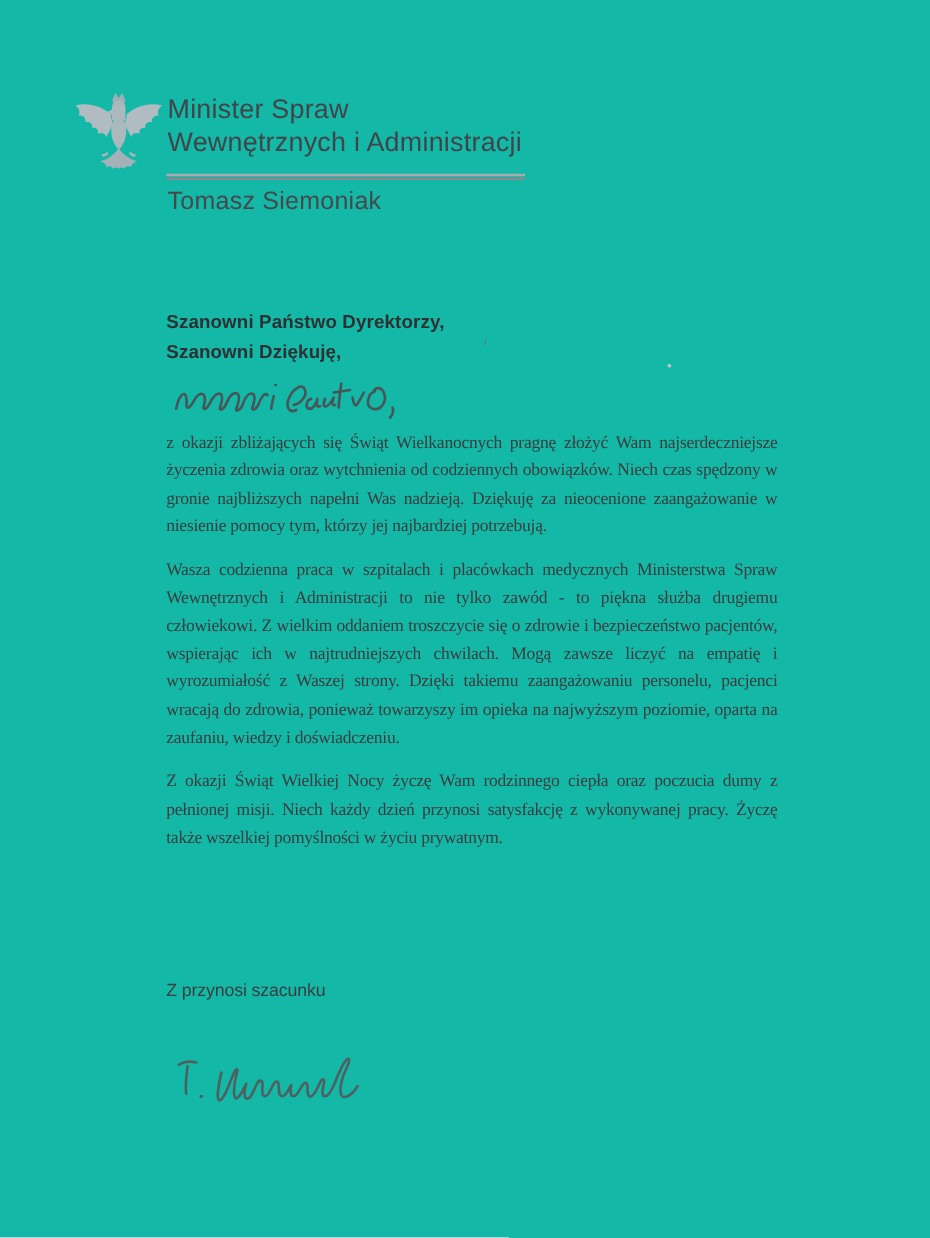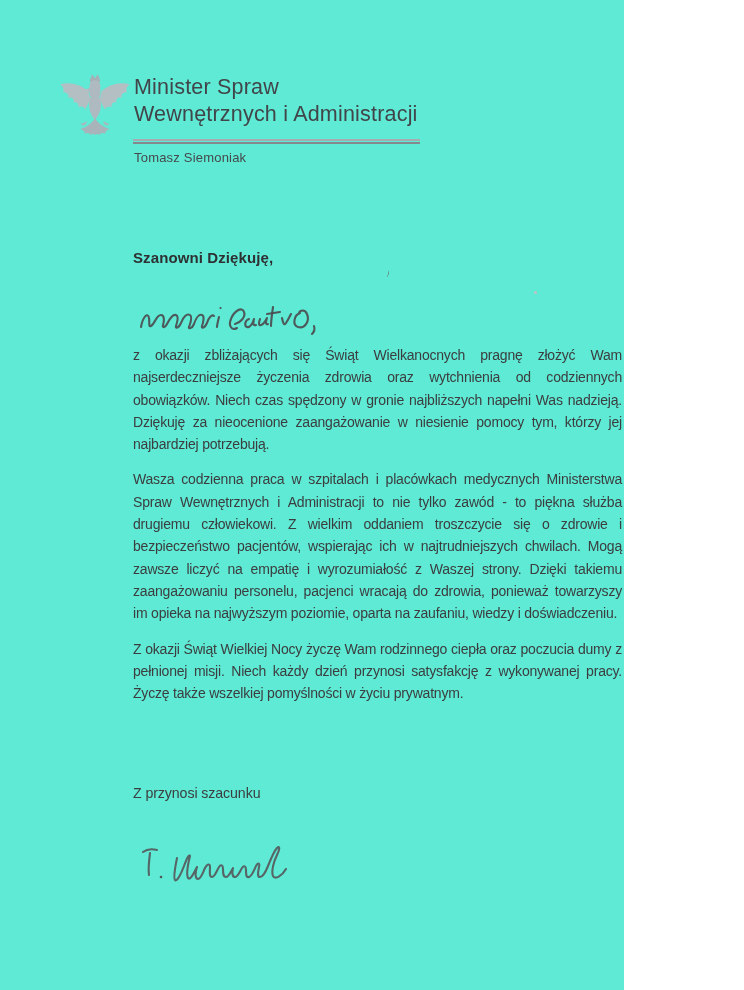--- a/index.html
+++ b/index.html
@@ -1,39 +1,38 @@
 <!DOCTYPE html>
 <html><head>
 <meta charset="utf-8">
 <style>
   html,body{margin:0;padding:0;background:#ffffff;}
   .page{
     position:relative;
-    width:592px;height:990px;
-    background:#5eead4;
+    width:744px;height:990px;
+    background:#14b8a6;
     overflow:hidden;
     font-family:"Liberation Sans", sans-serif;
-    padding-left:32px;
   }
   
   .emblem{
     position:absolute;left:55px;top:71px;width:80px;height:84px;
     filter:blur(0.3px);opacity:.95;
   }
   .ministry{
     position:absolute;left:134px;top:74px;
     font-size:21.5px;line-height:27px;letter-spacing:.2px;
     color:#41454a;font-weight:400;
   }
   .divider{position:absolute;left:133px;top:139px;width:287px;}
   .divider .l1{height:1.5px;background:#a7aaae;}
   .divider .l2{height:2px;background:#85888c;margin-top:1px;}
   .official-name{
     position:absolute;left:134px;top:150px;
-    font-size:13px;color:#46484c;letter-spacing:.2px;
+    font-size:20px;color:#46484c;letter-spacing:.2px;
   }
   
   .salutation{
     position:absolute;left:133px;top:246px;
     font-size:15px;font-weight:700;line-height:24px;
     color:#2e3033;letter-spacing:.1px;
   }
   .artifact-quote{
     position:absolute;left:385px;top:270px;width:3px;height:7px;
     border-right:1.6px solid #6f7174;border-radius:40%;
@@ -43,21 +42,21 @@
     position:absolute;left:534px;top:291px;width:3px;height:3px;
     border-radius:50%;background:#c2c3c5;
   }
   .hand-salutation{position:absolute;left:134px;top:292px;width:205px;height:48px;}
   
   .paragraphs{
     position:absolute;left:133px;top:344px;width:489px;
     font-size:14px;line-height:22.3px;letter-spacing:-0.2px;
     color:#3b3d3f;text-align:justify;
   }
-  .paragraphs p{margin:0 0 13px 0;}
+  .paragraphs p{margin:0 0 13px 0;font-family:Liberation Serif, serif;}
   
   .closing{
     position:absolute;left:133px;top:785px;
     font-size:14.2px;color:#3b3d3f;letter-spacing:-0.1px;
   }
   .signature{position:absolute;left:133px;top:836px;width:195px;height:58px;}
   .ink{fill:none;stroke:#4c4d50;stroke-width:2.1;stroke-linecap:round;stroke-linejoin:round;opacity:.92;}
   .ink-sig{fill:none;stroke:#55565a;stroke-width:2.1;stroke-linecap:round;stroke-linejoin:round;opacity:.9;}
 </style>
 </head>
@@ -91,20 +90,21 @@
   </div>
 
   <div class="divider">
     <div class="l1"></div>
       <div class="l2"></div>
   </div>
 
   <div class="official-name">Tomasz Siemoniak</div>
 
   <div class="salutation">
+    <div>Szanowni Państwo Dyrektorzy,</div>
     <div>Szanowni Dziękuję,</div>
   </div>
 
   <div class="artifact-quote"></div>
   <div class="artifact-dot"></div>
 
   <svg class="hand-salutation" viewBox="0 0 205 48" role="img" aria-label="Szanowni Państwo,">
     <path class="ink" d="M7 35 C9 24 14 20 15 26 C16 31 14 35 17 34 C21 32 22 23 27 23 C31 23 30 30 29 33 C28 36 31 36 33 32 C36 26 39 22 42 23 C45 24 43 31 42 34 C41 37 45 36 47 31 C49 25 53 21 56 23 C59 25 56 32 55 35 C54 37 58 37 60 32 C62 26 65 22 68 23 C71 24 69 31 68 34 C67 37 71 36 73 31 C75 25 78 22 80 24"></path>
     <path class="ink" d="M85 25 C84 29 83 33 83 35"></path>
     <circle cx="86.5" cy="16" r="1.1" fill="#4c4d50"></circle>

